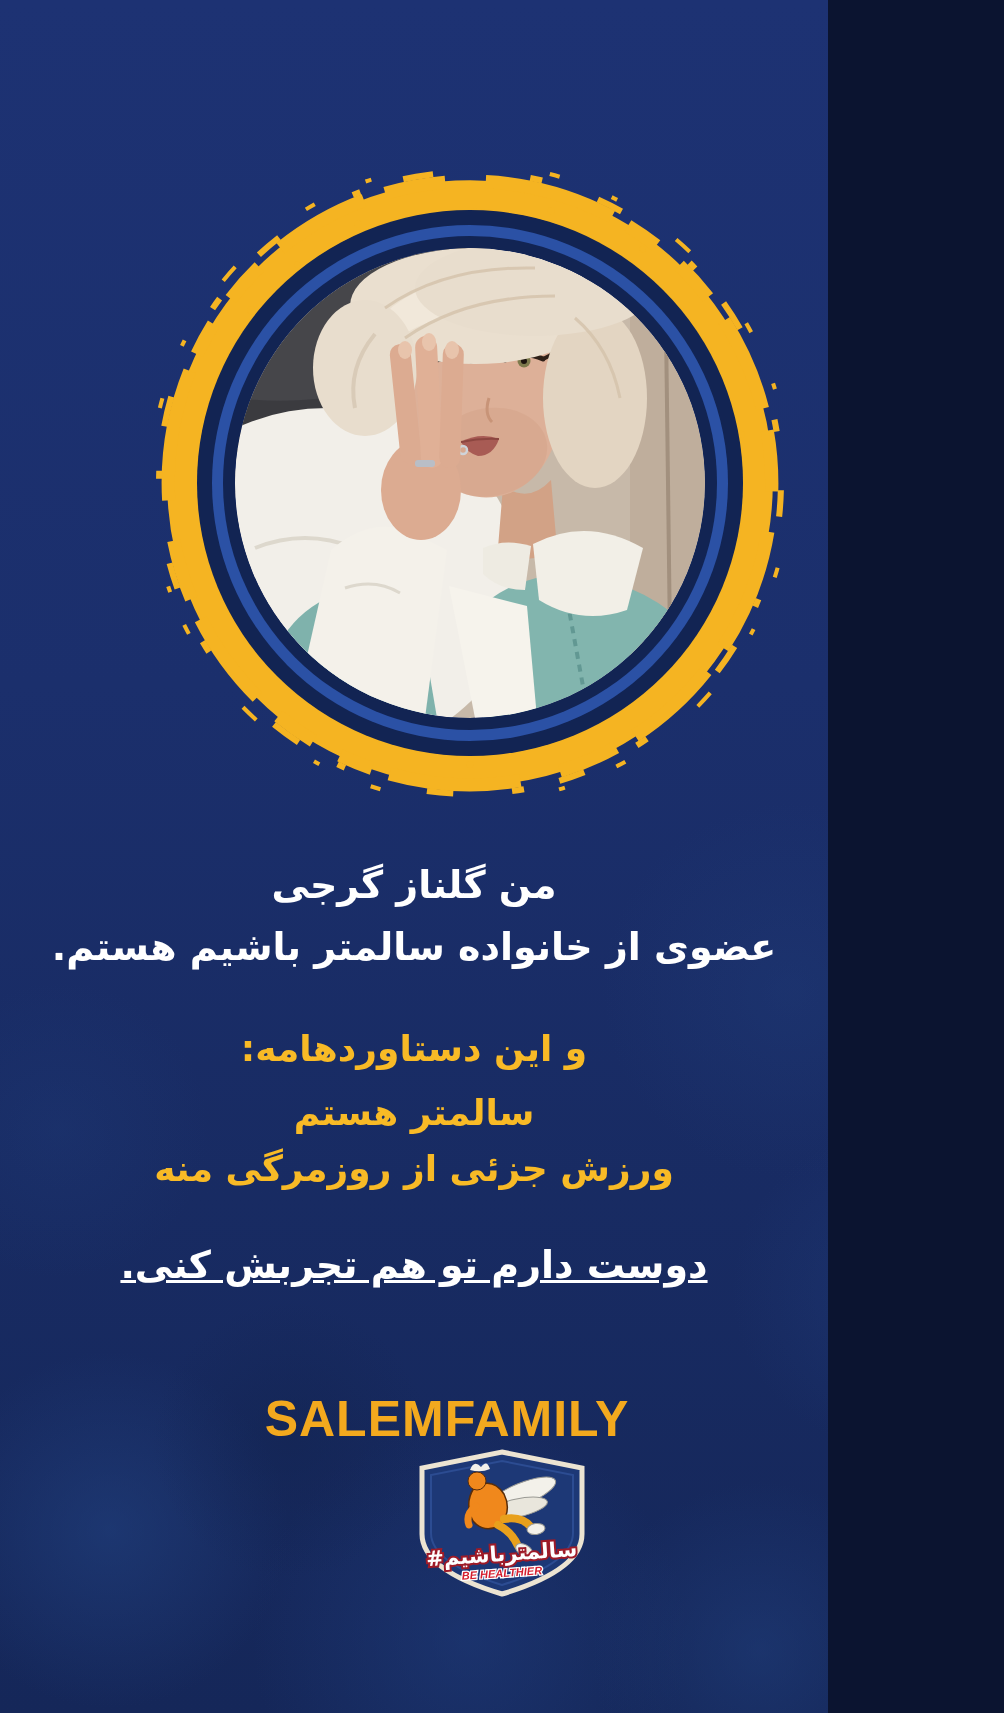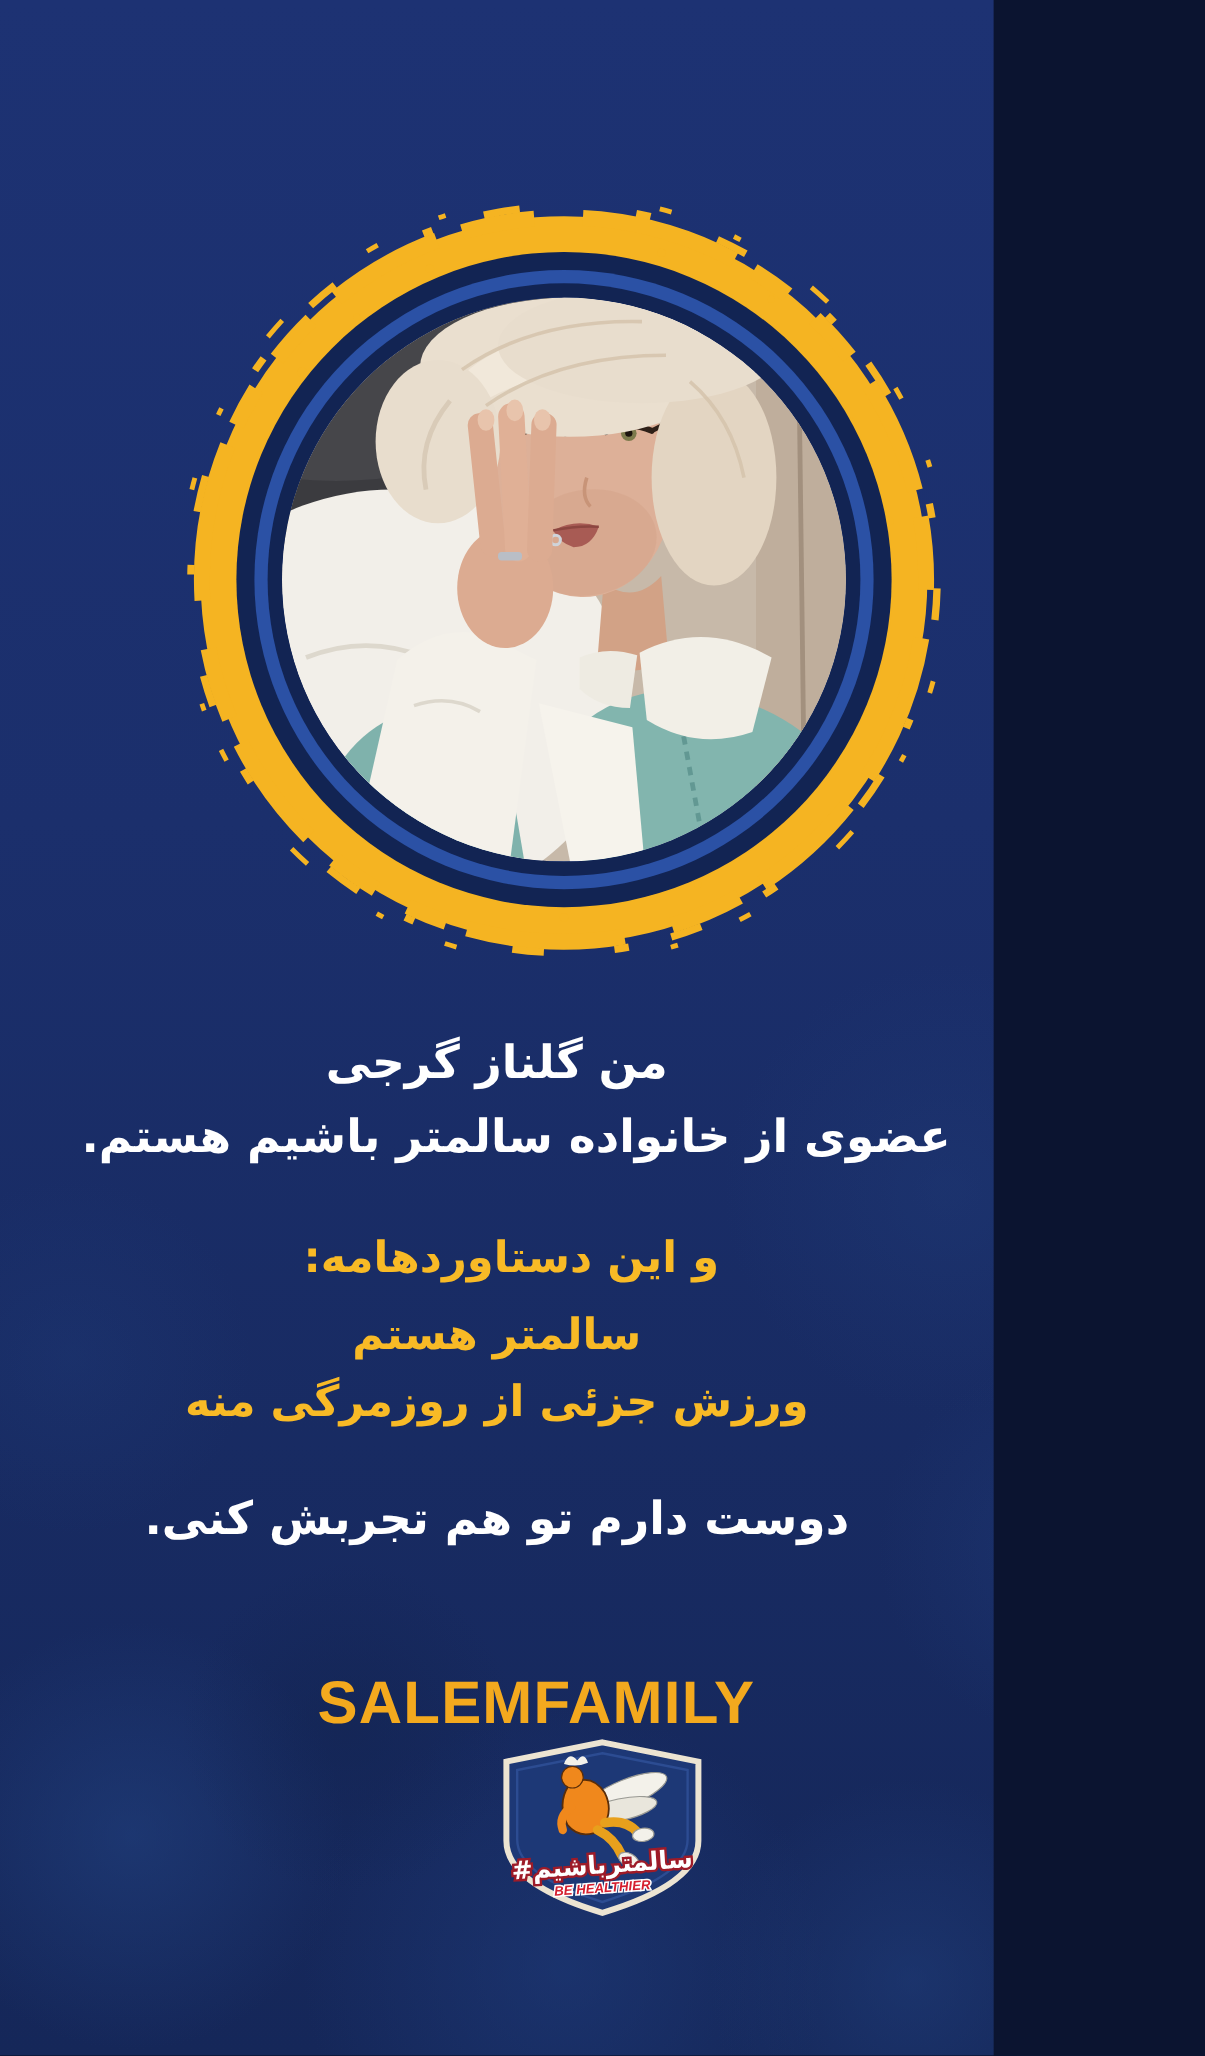--- a/index.html
+++ b/index.html
@@ -26,25 +26,25 @@
   #photo-wrap svg{display:block;}
 
   .fa{
     position:absolute;left:0;width:100%;text-align:center;direction:rtl;
     font-weight:bold;line-height:1.15;color:#ffffff;
     font-family:"DejaVu Sans",sans-serif;
   }
   .fa-white{font-size:38px;color:#ffffff;}
   .fa-yellow{font-size:36px;color:#f8ba26;}
   .t-l1{top:864px;}
-  .t-l2{top:926px;padding-left:16px;}
-  .t-l3{top:1028px;padding-left:12px;}
+  .t-l2{top:926px;}
+  .t-l3{top:1028px;}
   .t-l4{top:1092px;}
   .t-l5{top:1148px;}
-  .t-l6{top:1244px;}
+  .t-l6{top:1244px;text-decoration:underline;}
   .t-l7{top:1302px;}
   #promo{
     position:absolute;left:0;top:1390px;width:100%;text-align:center;
     font-family:"Liberation Sans","DejaVu Sans",sans-serif;
     font-size:50px;font-weight:bold;letter-spacing:1px;color:#f3a91e;margin-left:33px;
   }
   #logo{position:absolute;left:414px;top:1448px;width:176px;height:150px;}
 </style>
 </head>
 <body>

